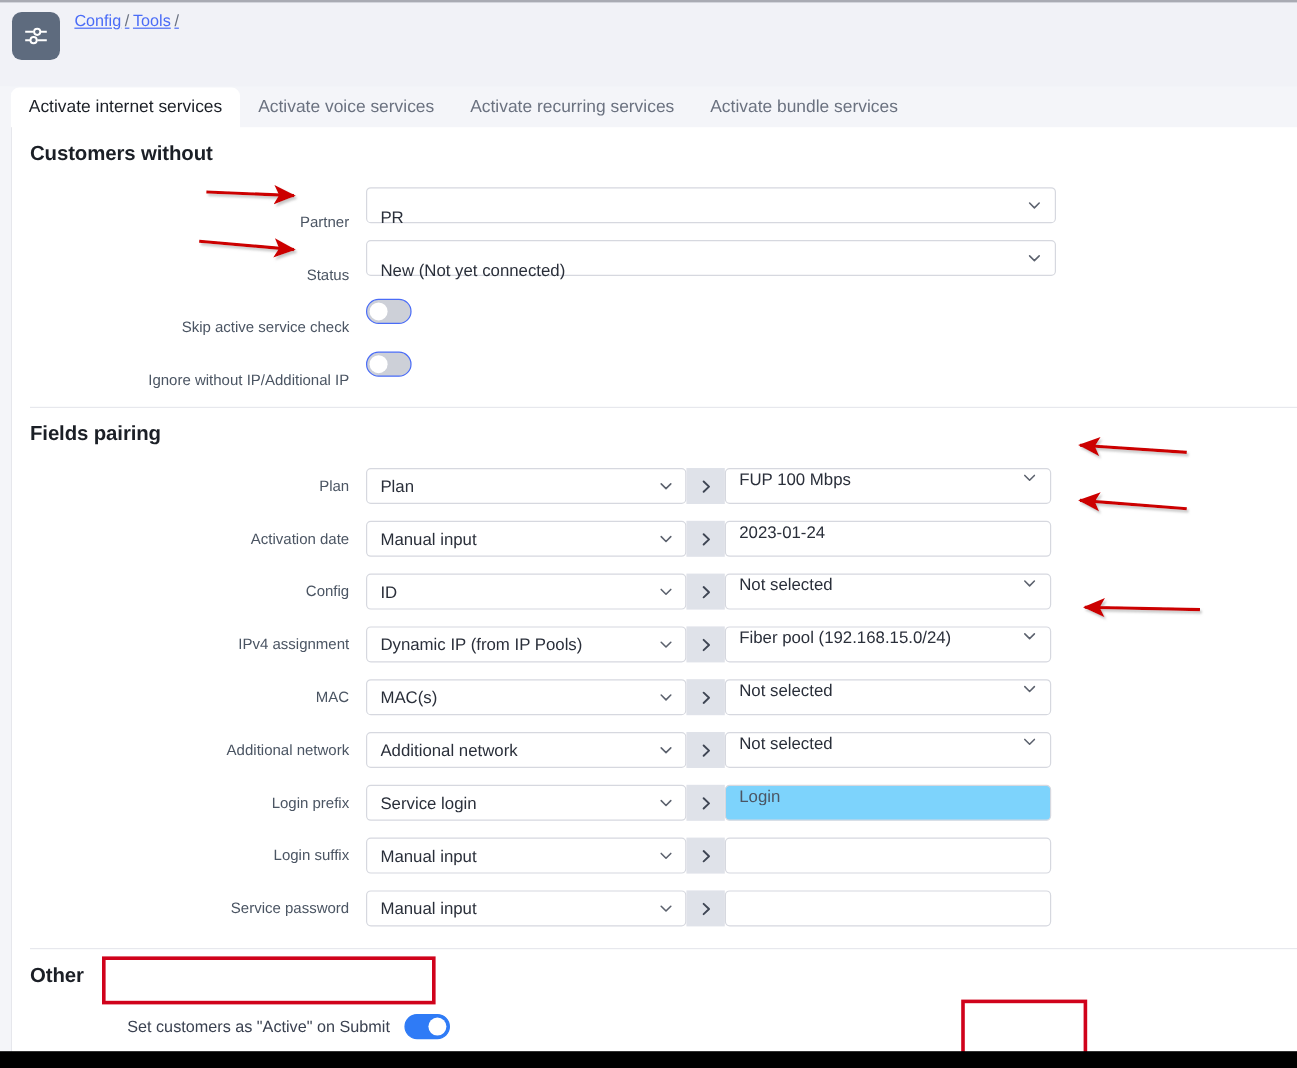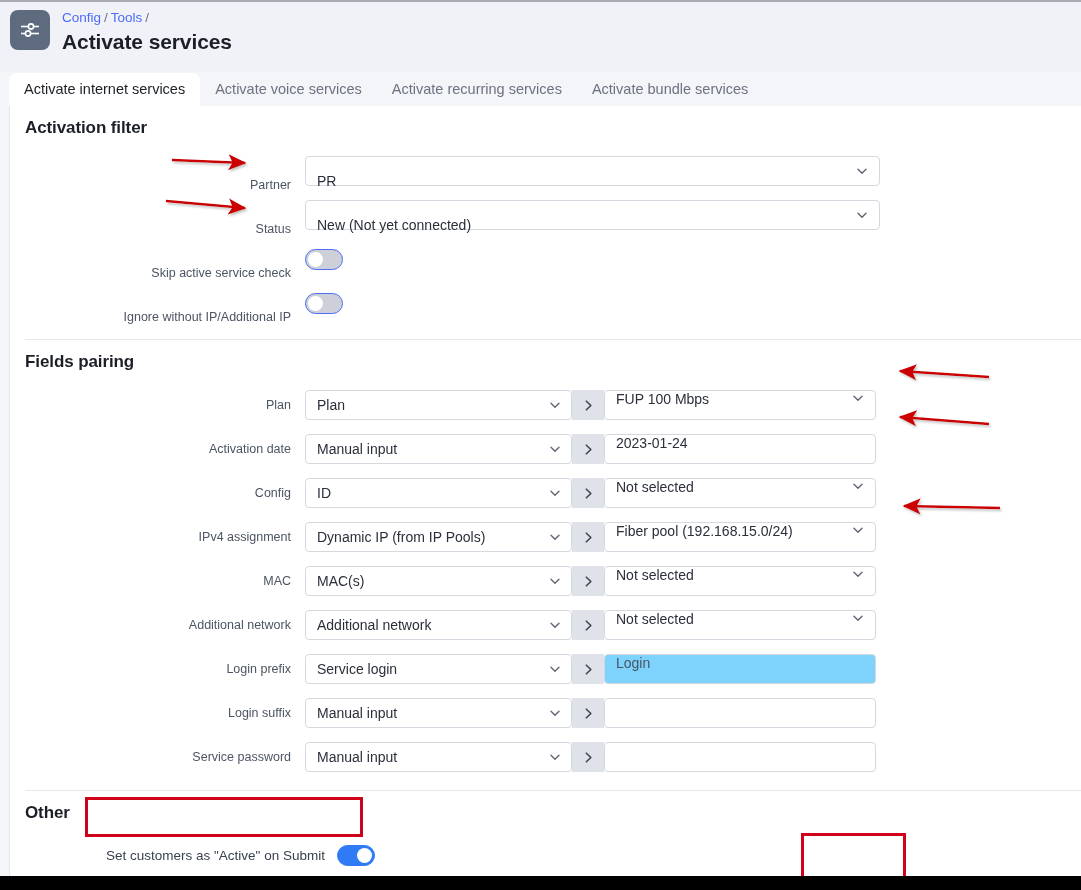--- a/index.html
+++ b/index.html
@@ -44,20 +44,21 @@
   }
   .app-icon svg { display: block; }
 
   .header-text { padding-top: 0px; }
 
   .breadcrumb {
     font-size: 13.5px;
     line-height: 17px;
     color: #4a6cf7;
     white-space: nowrap;
+    text-decoration: underline;
   }
   .breadcrumb .crumb { color: #4a6cf7; cursor: pointer; }
   .breadcrumb .sep { color: #6b7280; margin: 0 3px; }
 
   .page-title {
     font-size: 21px;
     font-weight: bold;
     color: #1b1f26;
     line-height: 27px;
     margin-top: 2px;
@@ -295,35 +296,34 @@
         <circle cx="13" cy="8.5" r="2.6" stroke="#ffffff" stroke-width="1.6" fill="#5e6b7e"></circle>
         <line x1="3" y1="15.5" x2="7" y2="15.5" stroke="#ffffff" stroke-width="1.6"></line>
         <line x1="13" y1="15.5" x2="21" y2="15.5" stroke="#ffffff" stroke-width="1.6"></line>
         <circle cx="10" cy="15.5" r="2.6" stroke="#ffffff" stroke-width="1.6" fill="#5e6b7e"></circle>
       </svg>
     </div>
     <div class="header-text">
       <div class="breadcrumb">
         <span class="crumb">Config</span><span class="sep">/</span><span class="crumb">Tools</span><span class="sep">/</span>
       </div>
-      <div class="page-title">Activate services</div>
     </div>
   </div>
 
   <div class="tabs">
     <div class="tab active">Activate internet services</div>
     <div class="tab">Activate voice services</div>
     <div class="tab">Activate recurring services</div>
     <div class="tab">Activate bundle services</div>
   </div>
 
   <div class="card">
 
     <div style="height:12px"></div>
-    <div class="section-title">Activation filter</div>
+    <div class="section-title">Customers without</div>
 
     <div style="height:11px"></div>
 
     <div class="row">
       <div class="row-label">Partner</div>
       <div class="ctrl-single">
         <span class="val">PR</span>
         <span class="chev">
           <svg width="14" height="14" viewBox="0 0 14 14">
               <path d="M3 5.2 L7 9.2 L11 5.2" stroke="#3f4654" stroke-width="1.3" fill="none" stroke-linecap="round" stroke-linejoin="round"></path>

